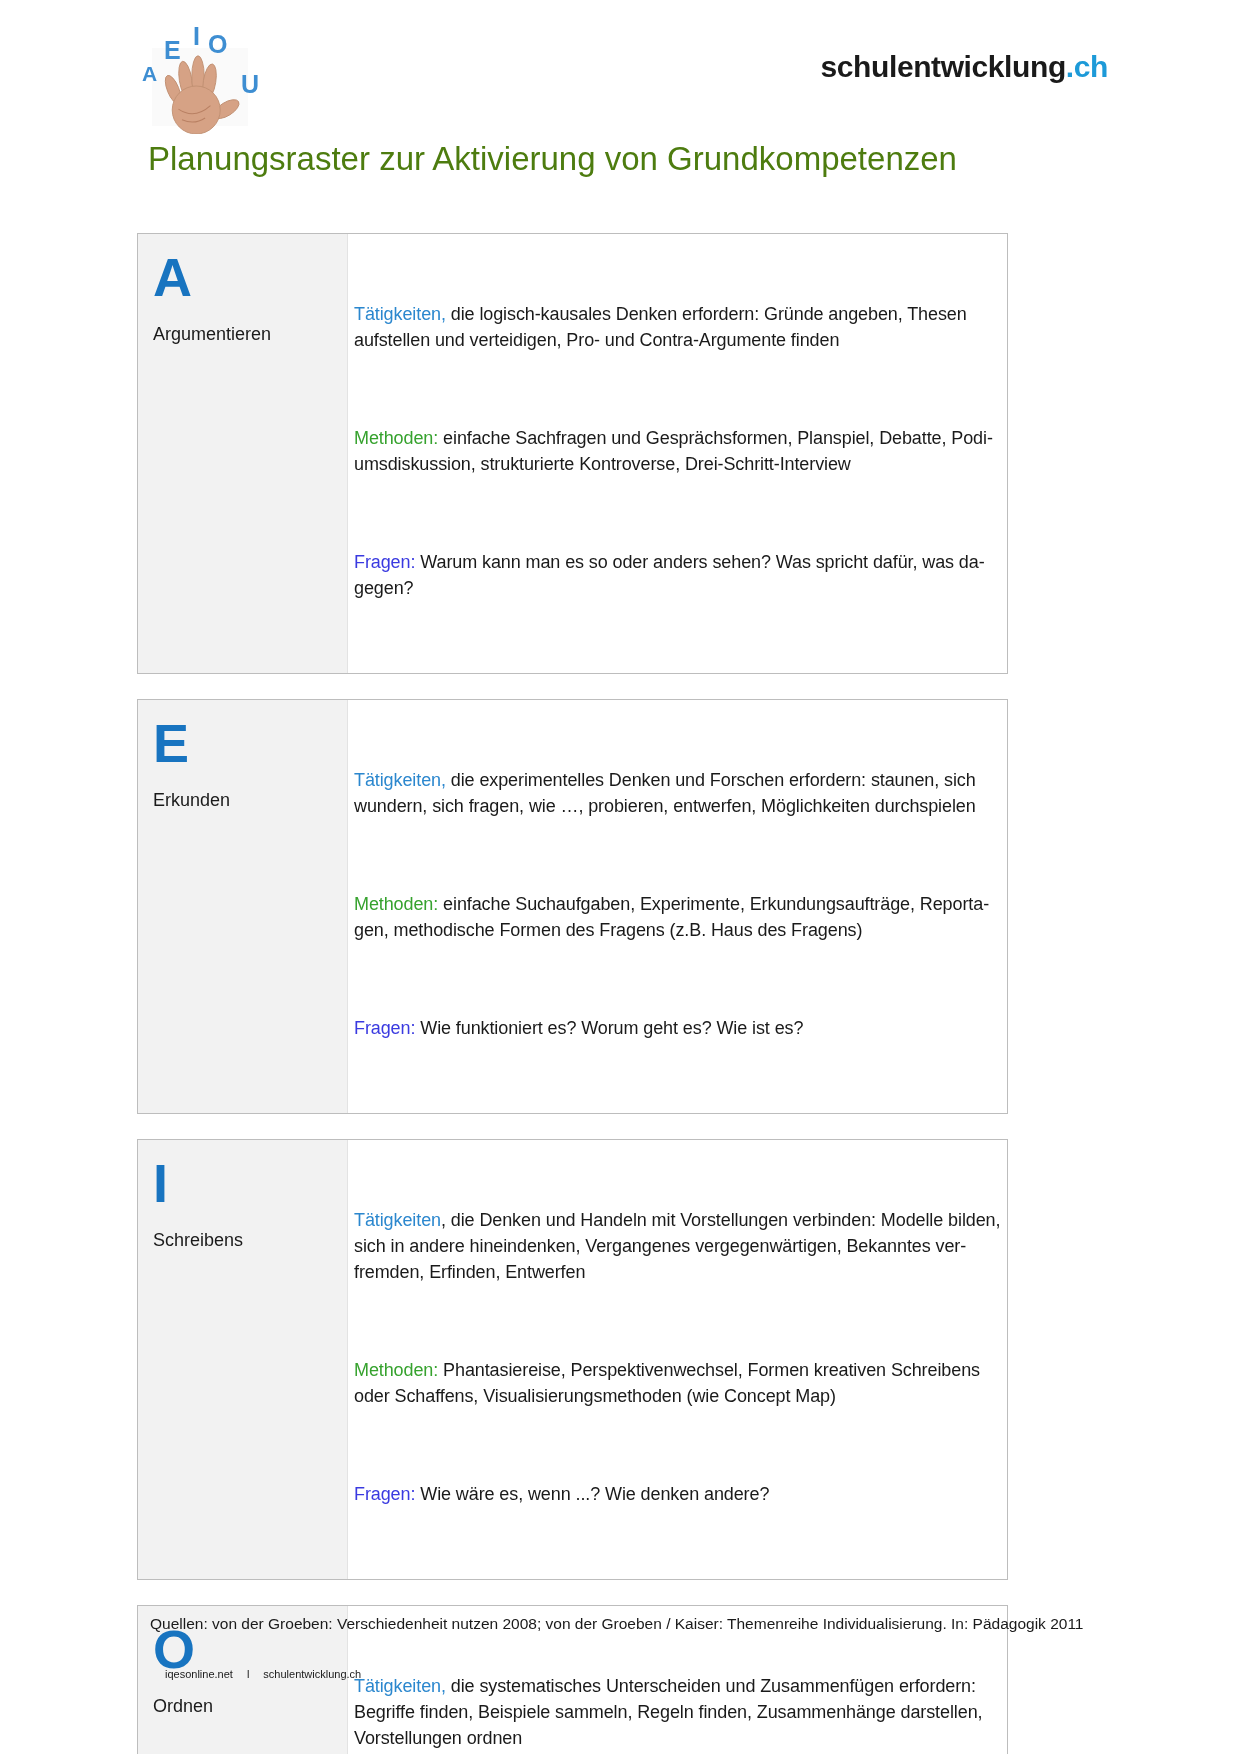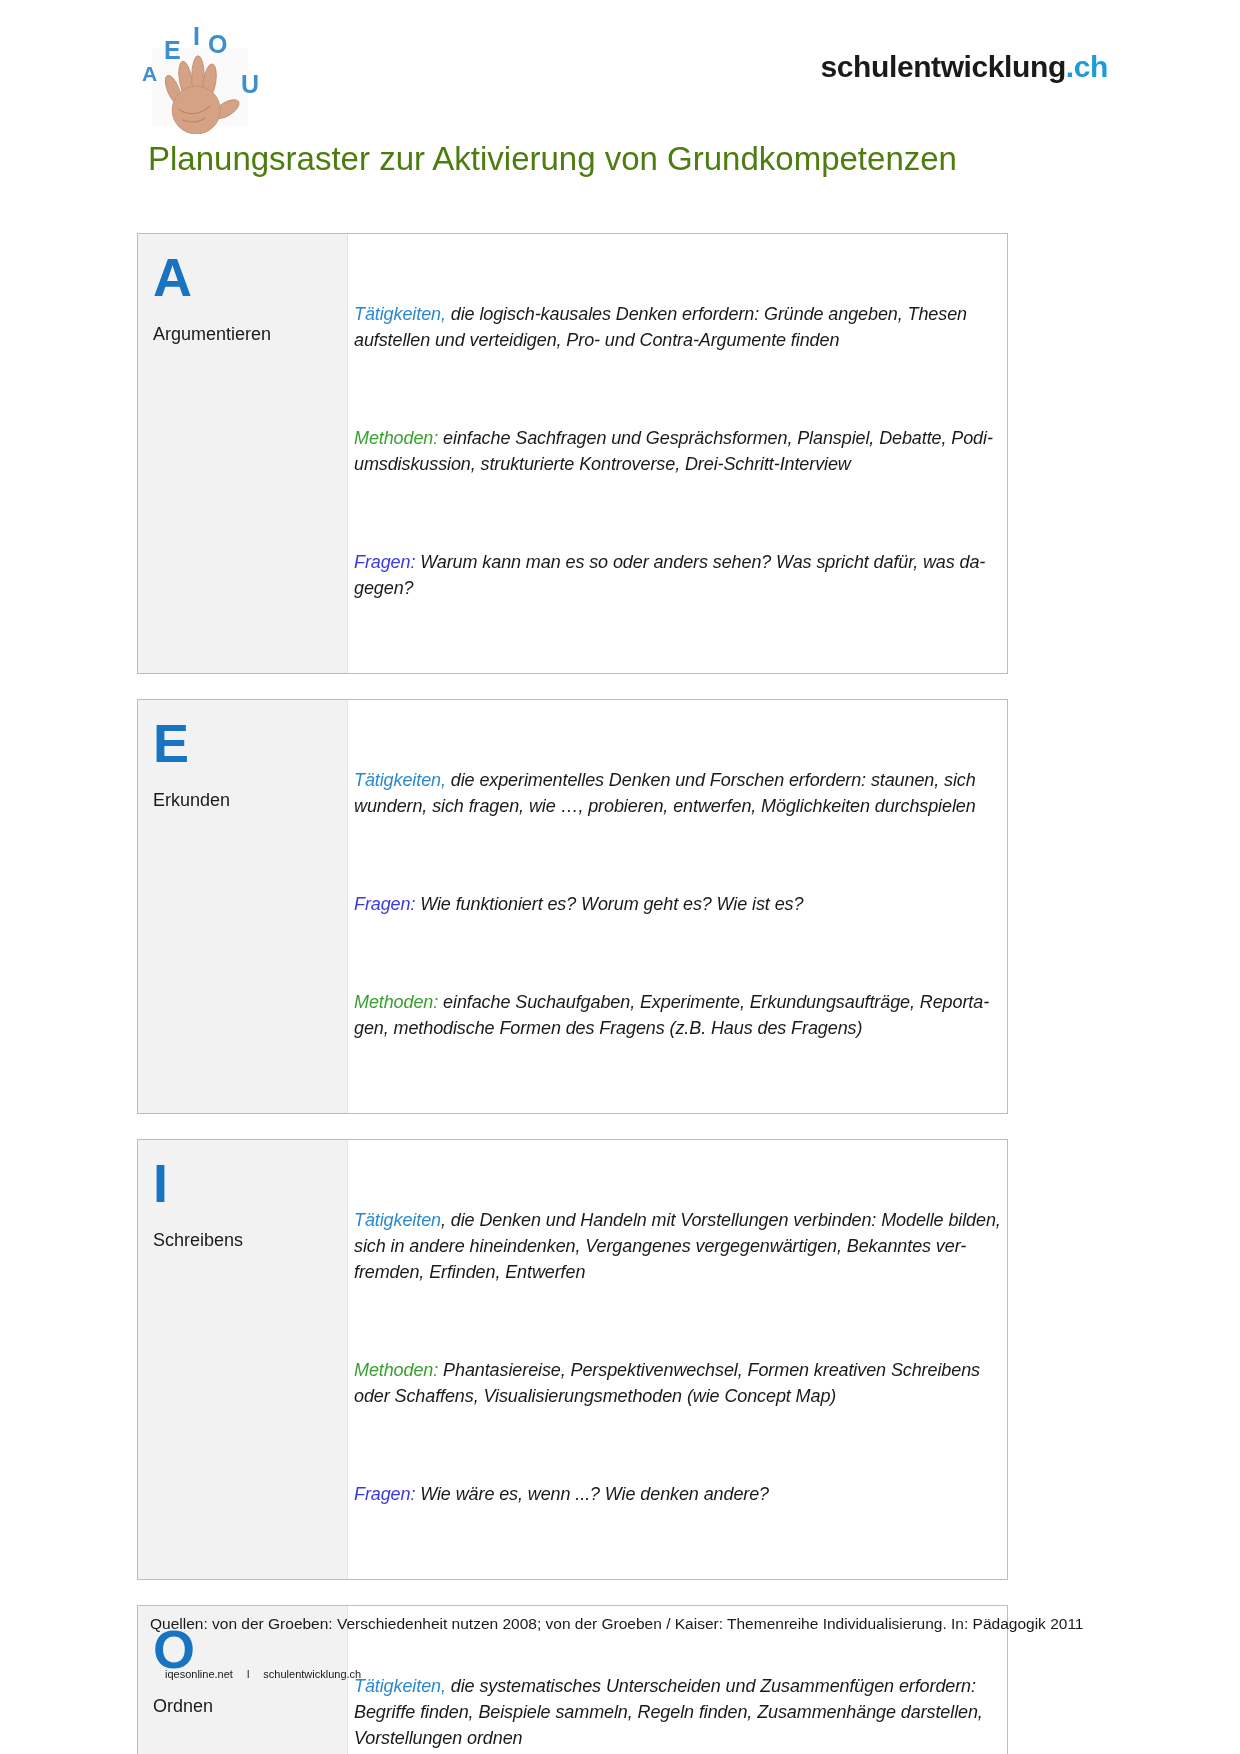--- a/index.html
+++ b/index.html
@@ -31,21 +31,21 @@
   .section { display:flex; box-sizing:border-box; border:1px solid #bdbdbd; margin-bottom:25px; background:#fff; }
   .section:nth-of-type(1){ min-height:249px; }
   .section:nth-of-type(2){ min-height:245px; }
   .section:nth-of-type(3){ min-height:248px; }
   .section:nth-of-type(4){ min-height:278px; }
   .section:nth-of-type(5){ min-height:244px; }
   .letter-col { width:210px; flex-shrink:0; box-sizing:border-box; background:#f2f2f2; border-right:1px solid #e3e3e3; padding:16px 0 0 15px; }
   .letter { font-size:54px; font-weight:bold; line-height:1; color:#1874c0; }
   .letter-name { margin-top:20px; font-size:18px; color:#1a1a1a; }
   .text-col { flex:1; padding:15px 0 0 6px; font-size:18px; line-height:26px; letter-spacing:-0.1px; white-space:pre; overflow:hidden; }
-  .para { margin:0 0 20px 0;font-style:italic; }
+  .para { margin:0 0 20px 0; }
   .lbl-t { color:#2b87ce; }
   .lbl-m { color:#36a22e; }
   .lbl-f { color:#3a3ae0; }
 
   
   .quellen { position:absolute; left:150px; top:1615px; font-size:15.5px; white-space:nowrap;text-align:center; }
   .links { position:absolute; left:165px; top:1668px; font-size:11px; white-space:nowrap;text-align:right; }
   .links span { margin-right:14px; }
 </style>
 </head>
@@ -98,23 +98,23 @@
     </section>
 
     <section class="section">
       <div class="letter-col">
         <div class="letter">E</div>
         <div class="letter-name">Erkunden</div>
       </div>
       <div class="text-col">
         <p class="para"><span class="lbl-t">Tätigkeiten,</span><span> die experimentelles Denken und Forschen erfordern: staunen, sich
 wundern, sich fragen, wie …, probieren, entwerfen, Möglichkeiten durchspielen</span></p>
-        <p class="para"><span class="lbl-f">Fragen:</span><span> Wie funktioniert es? Worum geht es? Wie ist es?</span></p>
         <p class="para"><span class="lbl-m">Methoden:</span><span> einfache Suchaufgaben, Experimente, Erkundungsaufträge, Reporta-
 gen, methodische Formen des Fragens (z.B. Haus des Fragens)</span></p>
+        <p class="para"><span class="lbl-f">Fragen:</span><span> Wie funktioniert es? Worum geht es? Wie ist es?</span></p>
       </div>
     </section>
 
     <section class="section">
       <div class="letter-col">
         <div class="letter">I</div>
         <div class="letter-name">Schreibens</div>
       </div>
       <div class="text-col">
         <p class="para"><span class="lbl-t">Tätigkeiten</span><span>, die Denken und Handeln mit Vorstellungen verbinden: Modelle bilden,

